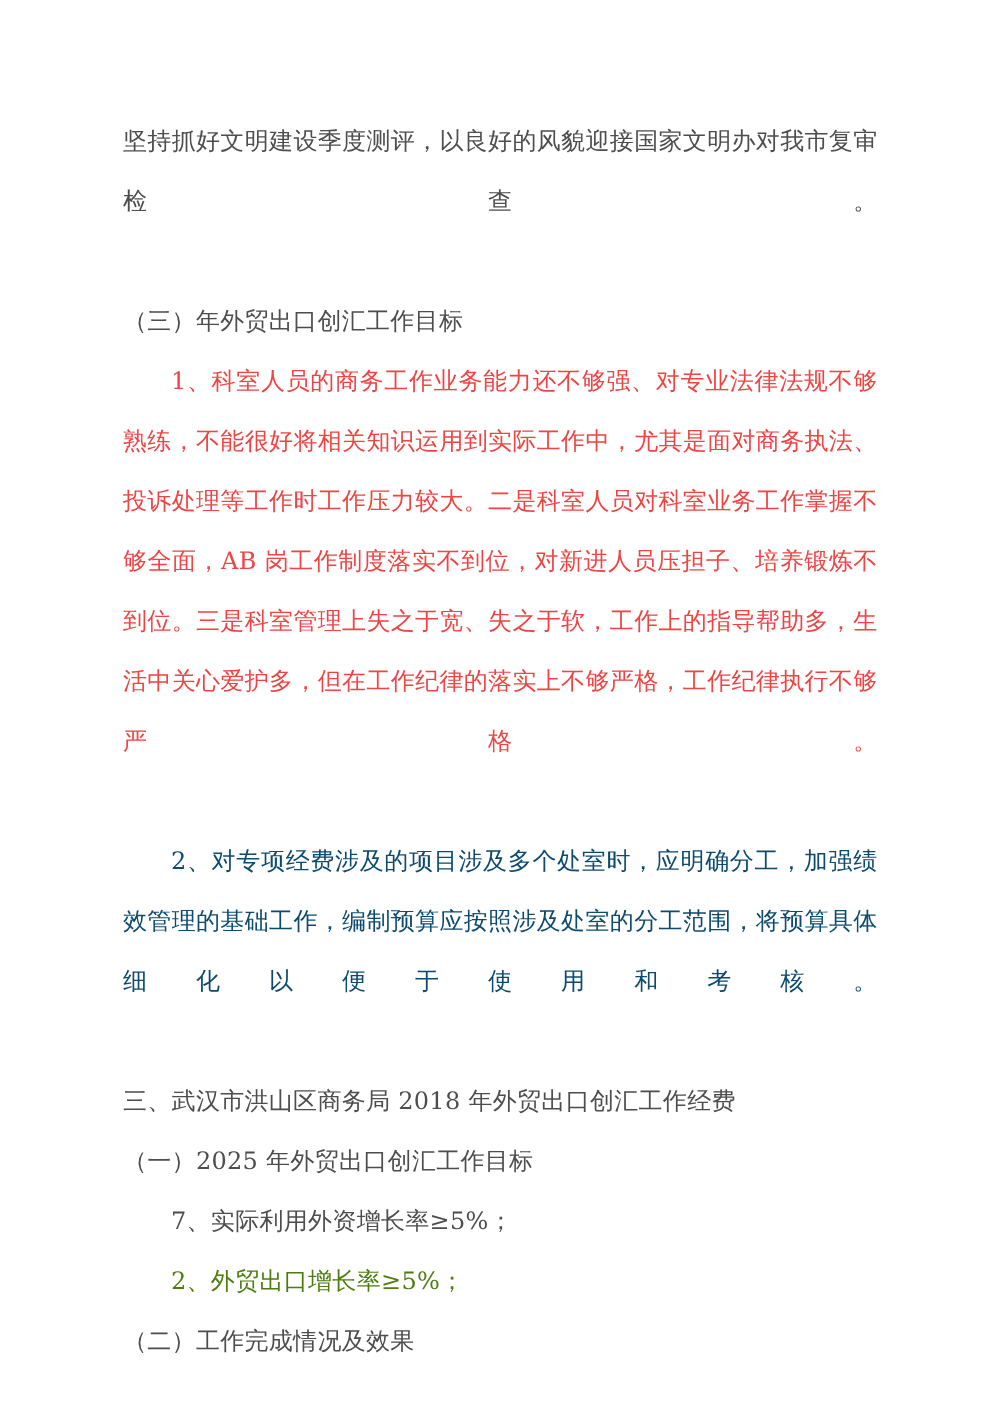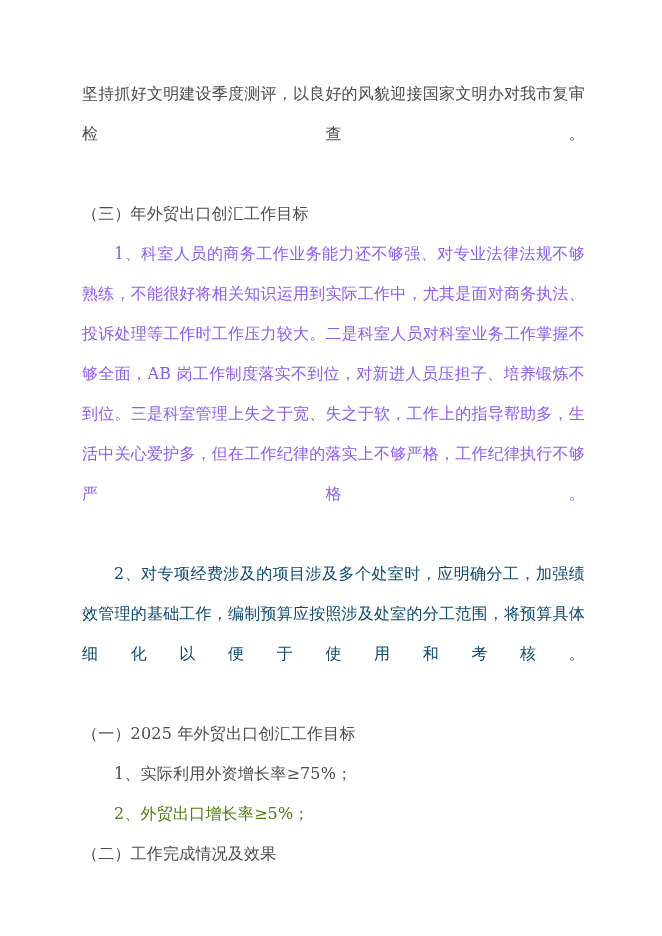--- a/index.html
+++ b/index.html
@@ -55,27 +55,28 @@
 </head>
 <body>
 
 <div class="page" style="background: rgb(255, 255, 255);">
   <div class="doc-body">
 
     <p class="para noindent" style="color: rgb(77, 77, 77);">坚持抓好文明建设季度测评，以良好的风貌迎接国家文明办对我市复审检查。</p>
 
     <p class="para noindent short" style="color: rgb(77, 77, 77);">（三）年外贸出口创汇工作目标</p>
 
-    <p class="para indent" style="color: #8b5cf6;">1、科室人员的商务工作业务能力还不够强、对专业法律法规不够熟练，不能很好将相关知识运用到实际工作中，尤其是面对商务执法、投诉处理等工作时工作压力较大。二是科室人员对科室业务工作掌握不够全面，AB 岗工作制度落实不到位，对新进人员压担子、培养锻炼不到位。三是科室管理上失之于宽、失之于软，工作上的指导帮助多，生活中关心爱护多，但在工作纪律的落实上不够严格，工作纪律执行不够严格。</p>
+    <p class="para indent" style="color: #ef4444;">1、科室人员的商务工作业务能力还不够强、对专业法律法规不够熟练，不能很好将相关知识运用到实际工作中，尤其是面对商务执法、投诉处理等工作时工作压力较大。二是科室人员对科室业务工作掌握不够全面，AB 岗工作制度落实不到位，对新进人员压担子、培养锻炼不到位。三是科室管理上失之于宽、失之于软，工作上的指导帮助多，生活中关心爱护多，但在工作纪律的落实上不够严格，工作纪律执行不够严格。</p>
 
     <p class="para indent" style="color: #0c4a6e;">2、对专项经费涉及的项目涉及多个处室时，应明确分工，加强绩效管理的基础工作，编制预算应按照涉及处室的分工范围，将预算具体细化以便于使用和考核。</p>
 
+    <p class="para noindent short" style="color: rgb(77, 77, 77);">三、武汉市洪山区商务局 2018 年外贸出口创汇工作经费</p>
 
     <p class="para noindent short" style="color: rgb(77, 77, 77);">（一）2025 年外贸出口创汇工作目标</p>
 
-    <p class="para indent short" style="color: rgb(77, 77, 77);">1、实际利用外资增长率≥75%；</p>
+    <p class="para indent short" style="color: rgb(77, 77, 77);">7、实际利用外资增长率≥5%；</p>
 
     <p class="para indent short" style="color: #4d7c0f;">2、外贸出口增长率≥5%；</p>
 
     <p class="para noindent short" style="color: rgb(77, 77, 77);">（二）工作完成情况及效果</p>
 
   </div>
 </div>
 
 </body></html>

